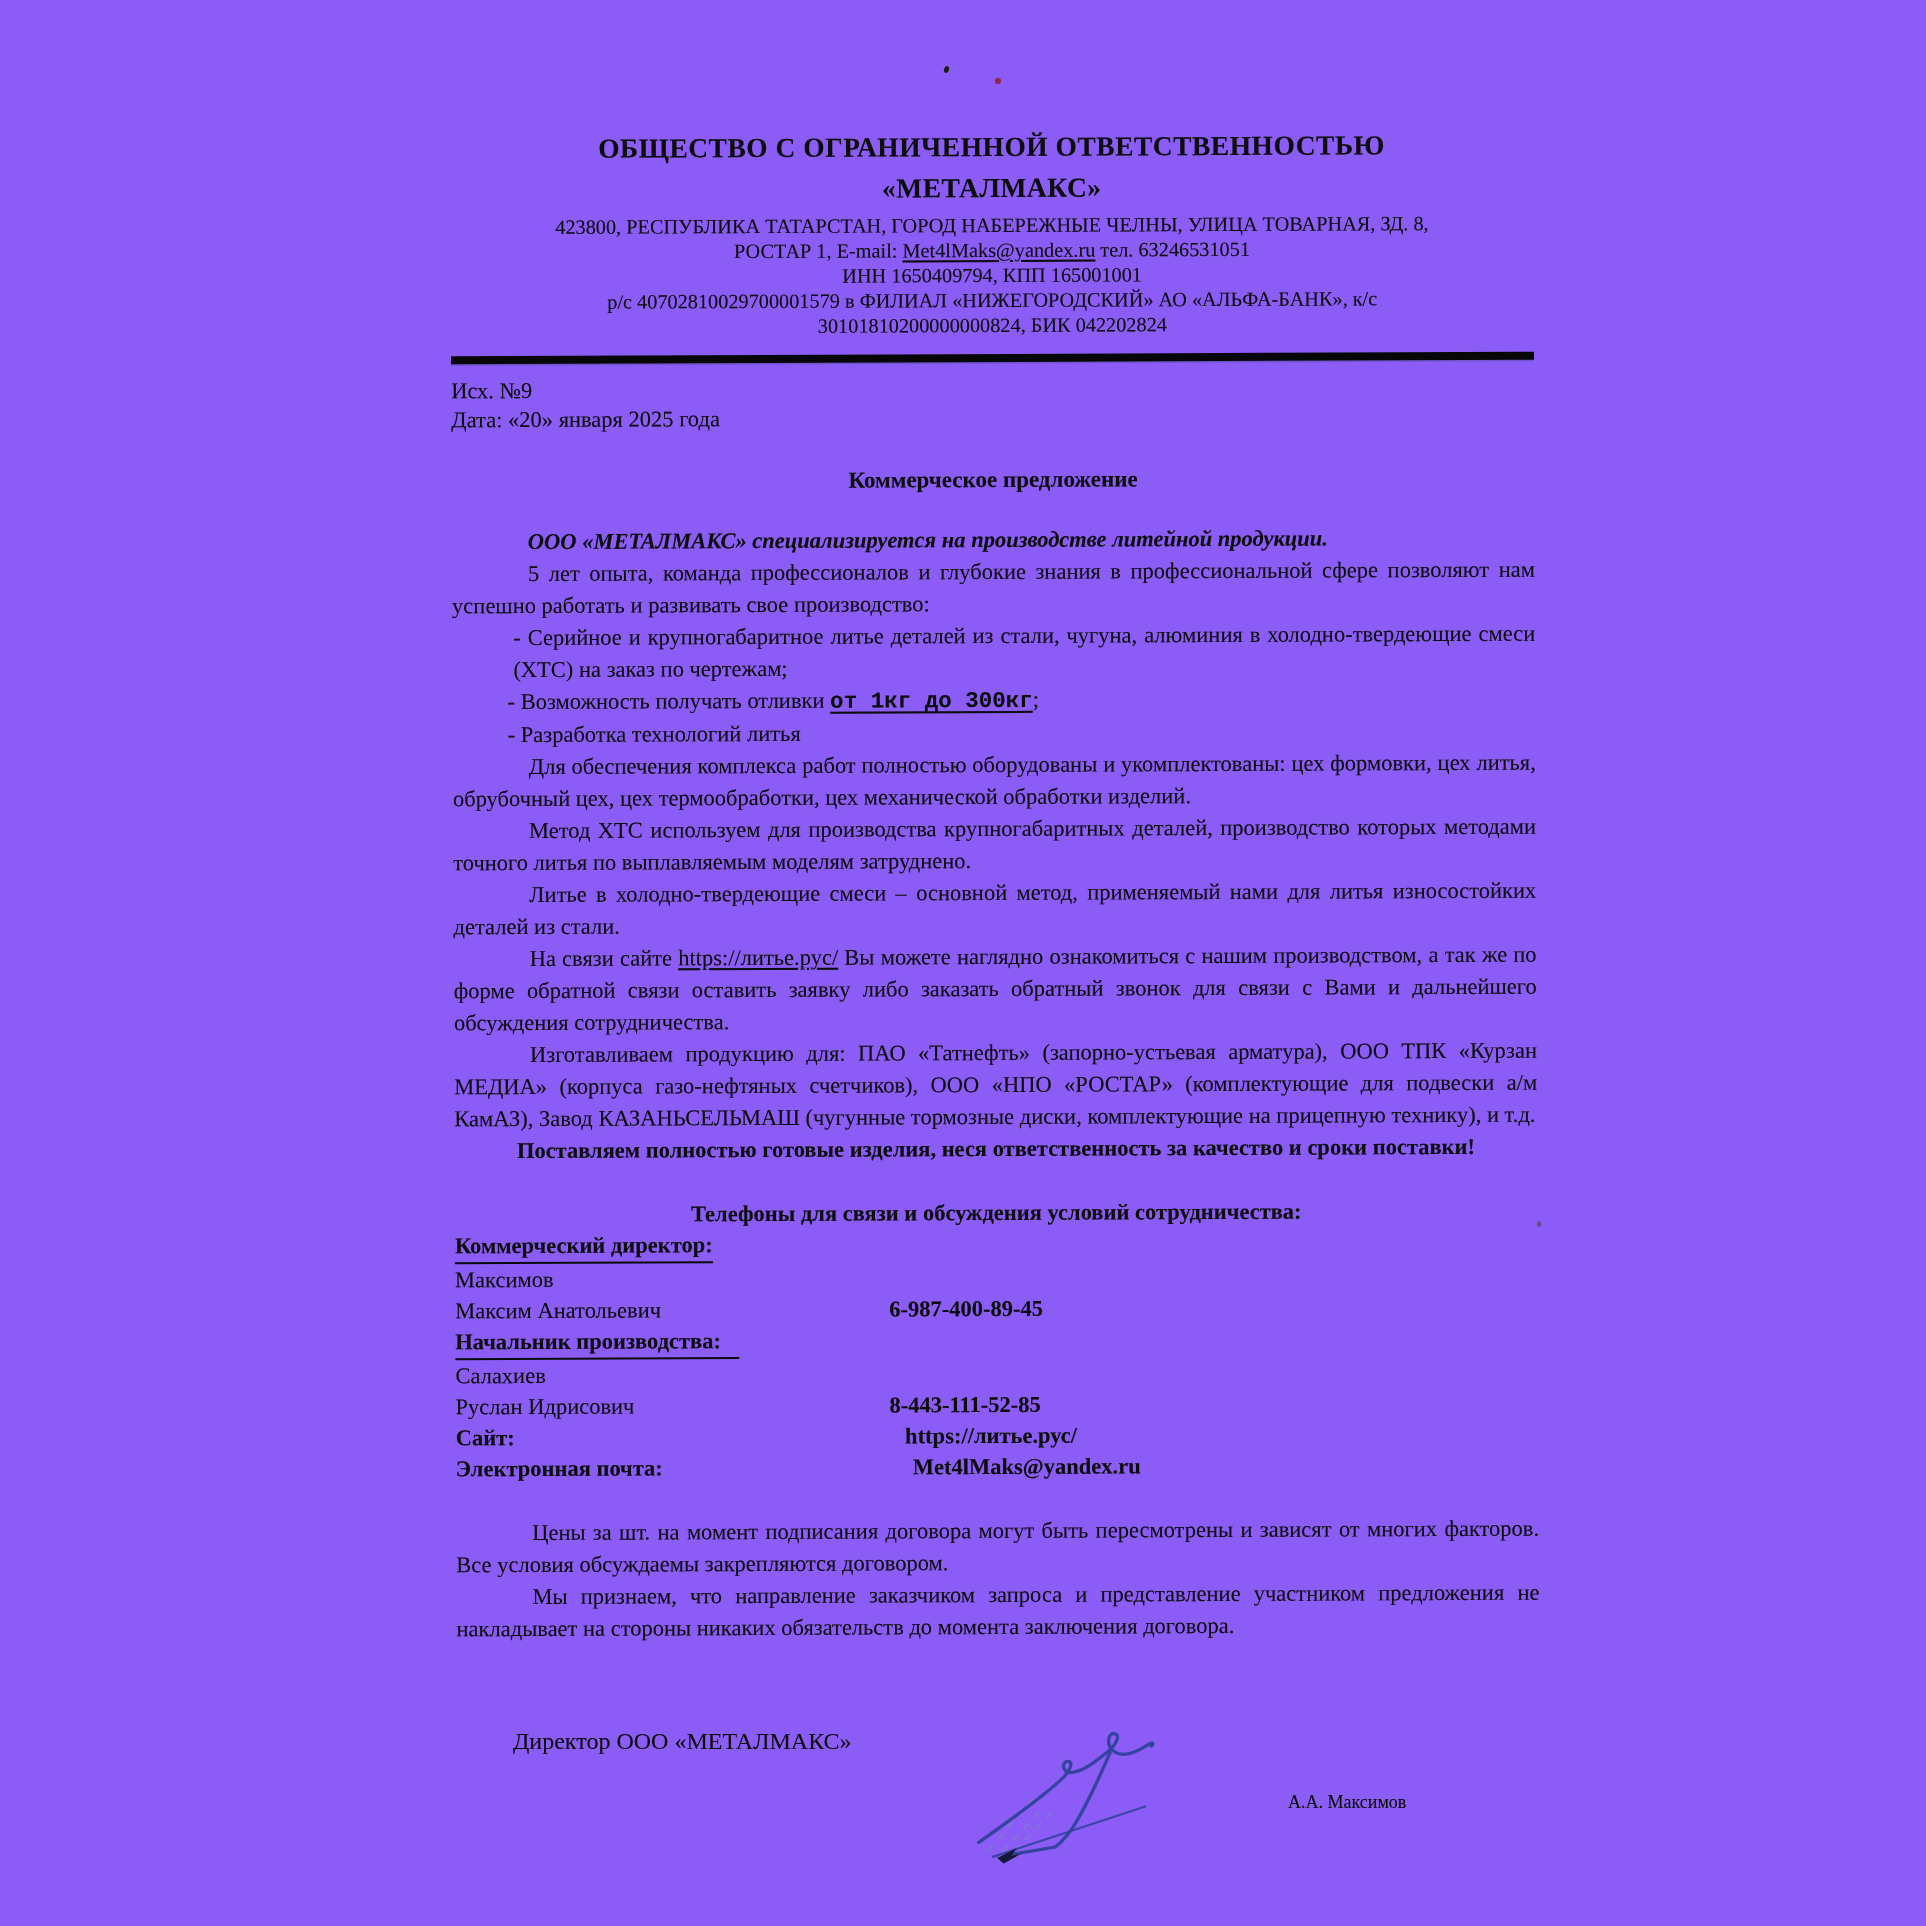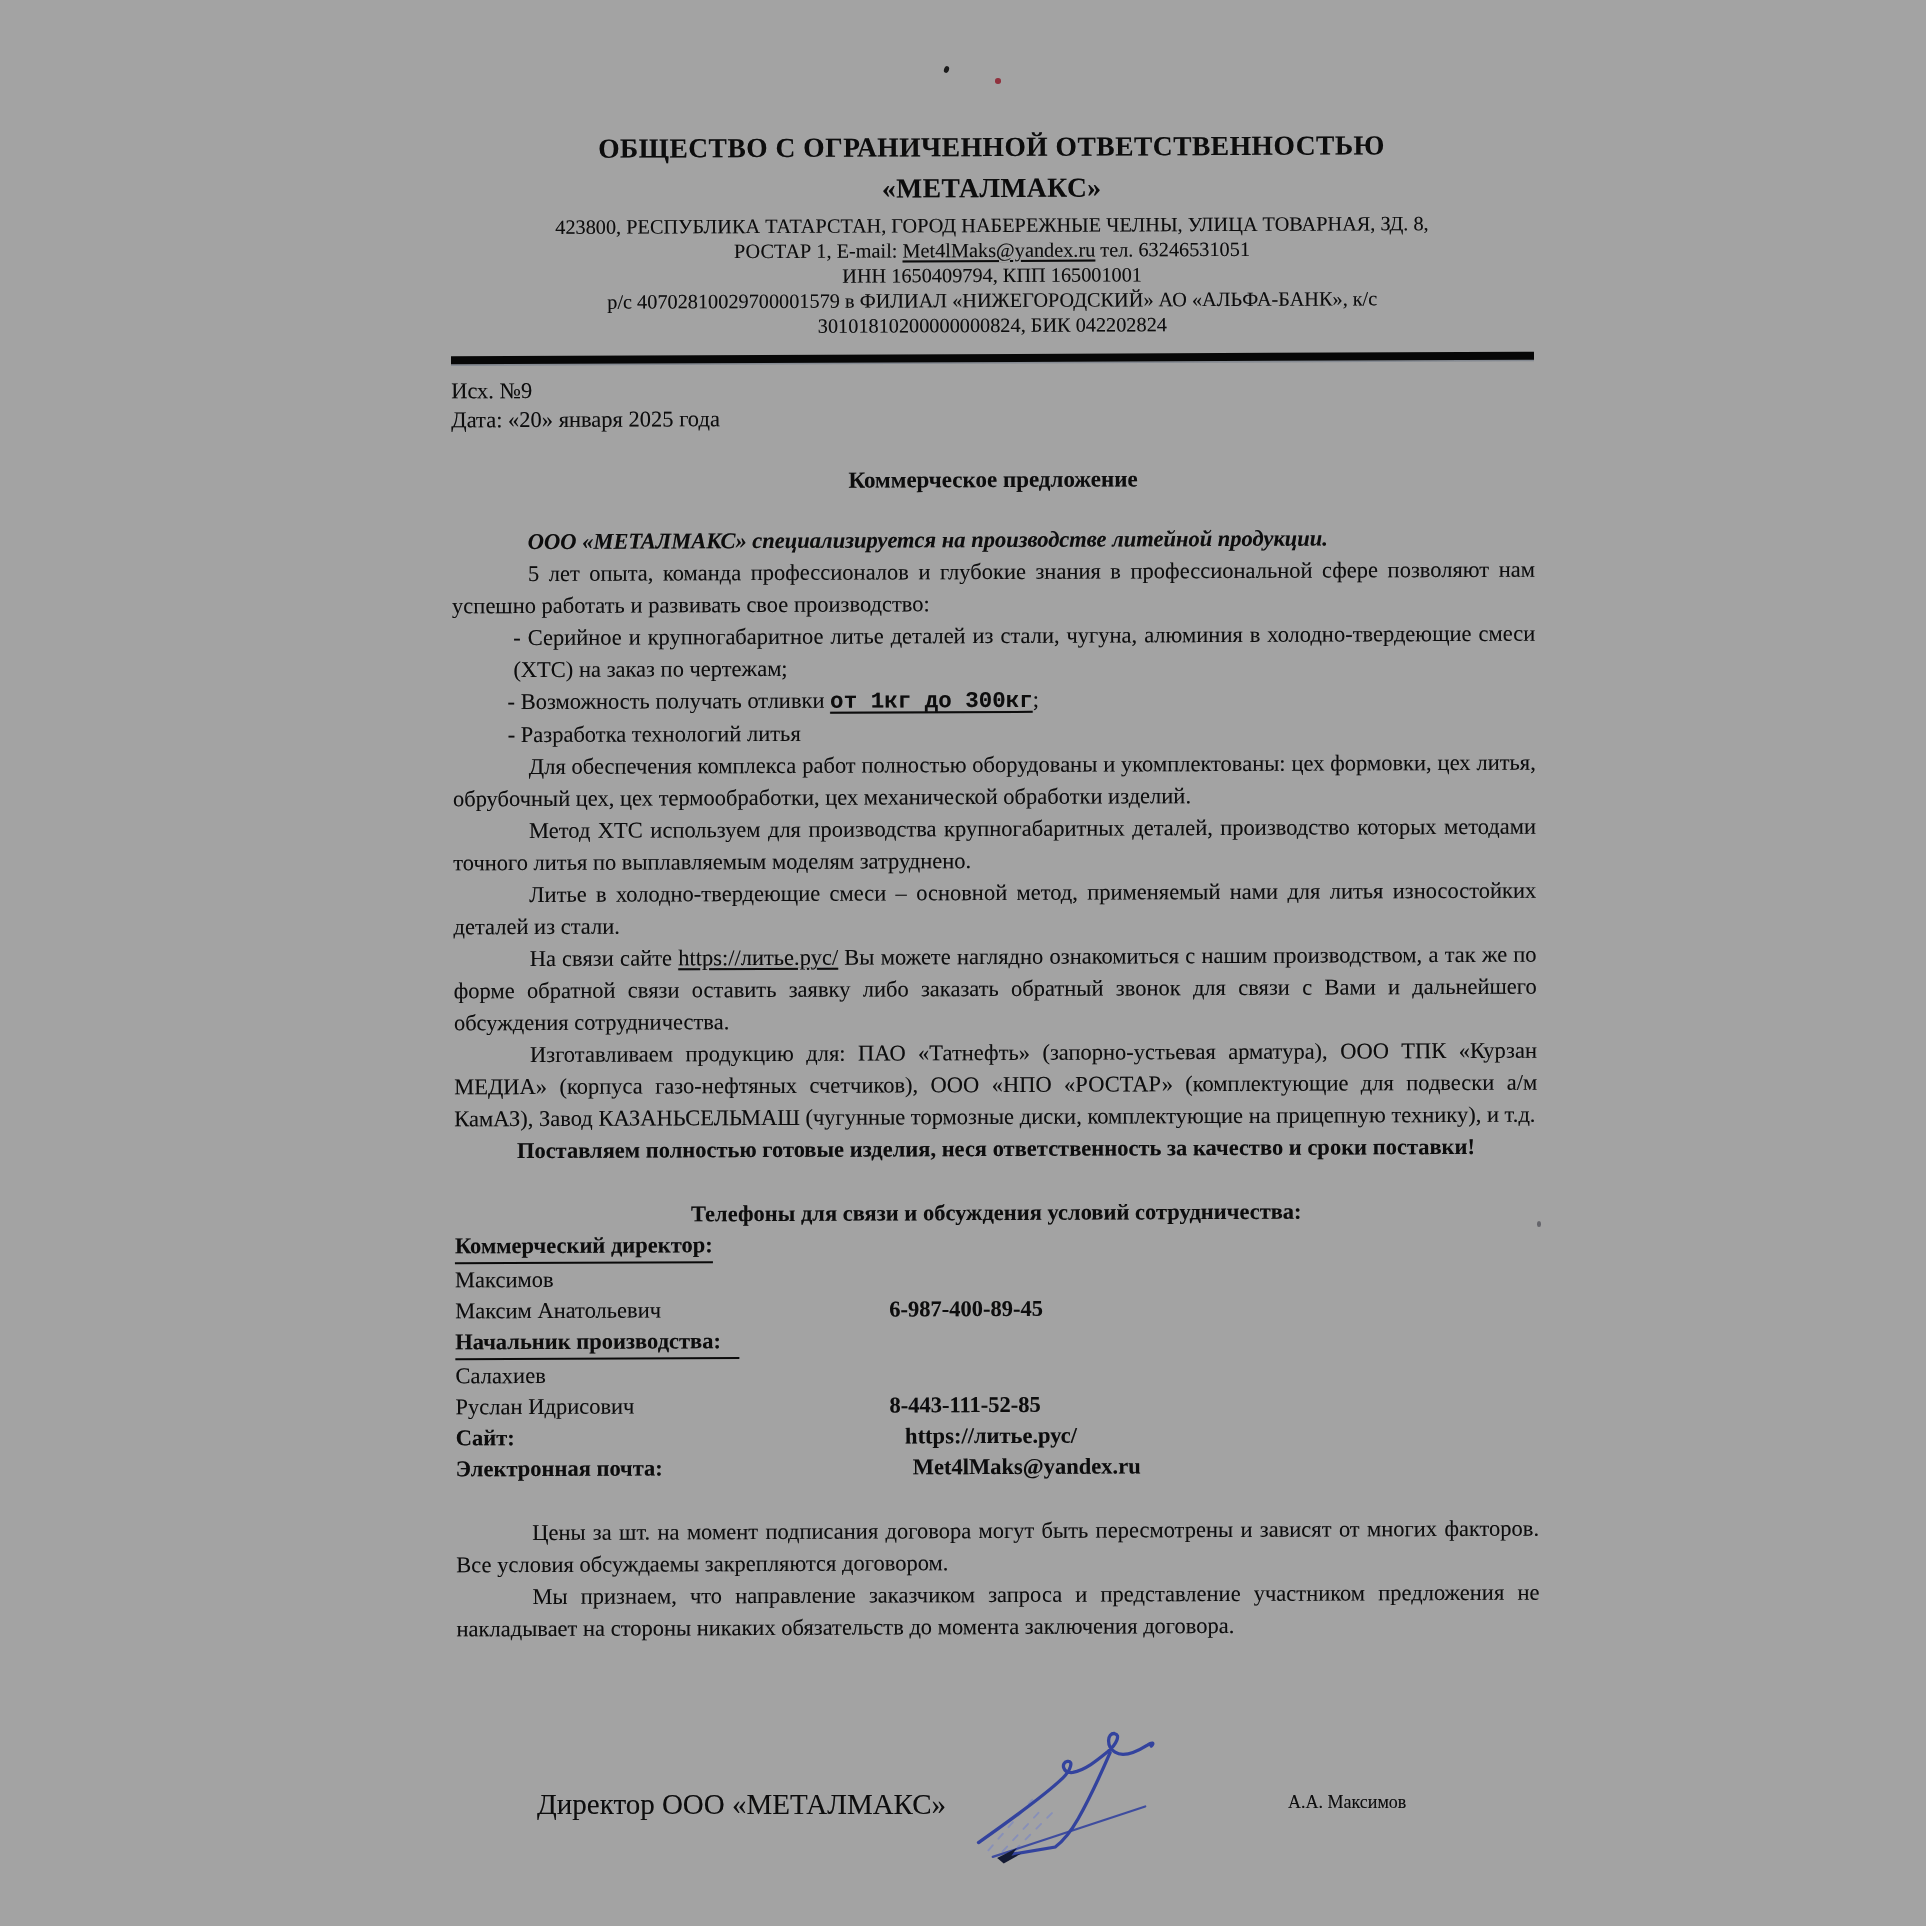--- a/index.html
+++ b/index.html
@@ -1,20 +1,20 @@
 <!DOCTYPE html>
 <html lang="ru" style="font-size:8.8px"><head>
 <meta charset="utf-8">
 <title>Document</title>
 <style>
   html, body { margin:0; padding:0; background:#ffffff; }
   .page {
     position:relative;
     width:1926px; height:1926px;
-    background:#a3a3a3;
+    background:#8b5cf6;
     overflow:hidden;
     font-family:"Liberation Serif","DejaVu Serif",serif;
     color:#0d0d0d;
     text-shadow:0 0 0.5px rgba(20,20,30,.35);
   }
   .content {
     position:absolute; left:450px; top:131px; width:1083px;
     transform:rotate(-0.25deg);
     transform-origin:50% 0;
   }
@@ -41,21 +41,21 @@
   .contacts { font-size:22.5px; line-height:31px; }
   .c-row { display:flex; align-items:baseline; }
   .c-left { flex:0 0 434px; }
   .role { font-weight:700; border-bottom:2.7px solid #0a0a0a; padding-bottom:1.1px; }
   .role-pad { padding-right:18.7px; }
   .bold { font-weight:700; }
   .pad1 { padding-left:15.4px; }
   .pad2 { padding-left:23px; }
   .mt { margin-top:33px; }
   
-  .sig-label { position:absolute; left:513px;  top:1789px; font-size:29px; line-height:30px;margin-left:24px; }
+  .sig-label { position:absolute; left:513px;  top:1726px; font-size:24px; line-height:30px; }
   .sig-name  { position:absolute; left:1288px; top:1787px; font-size:18px; line-height:30px; }
   .signature { position:absolute; left:950px; top:1669px; width:329px; height:231px; }
   
   .speck { position:absolute; border-radius:50%; }
   .s1 { left:944px; top:66px;  width:5px;  height:7.1px; background:#1c1c1c; transform:rotate(18deg); }
   .s2 { left:995px; top:78px;  width:5.5px; height:5.5px; background:#8d1f2d; opacity:.85; }
   .s3 { left:1537px; top:1221px; width:4.4px;  height:5.5px; background:#4a4a52; opacity:.7; }
 </style>
 </head>
 <body>

